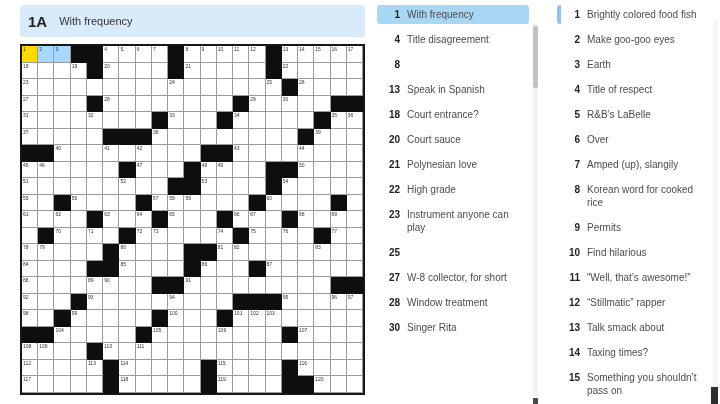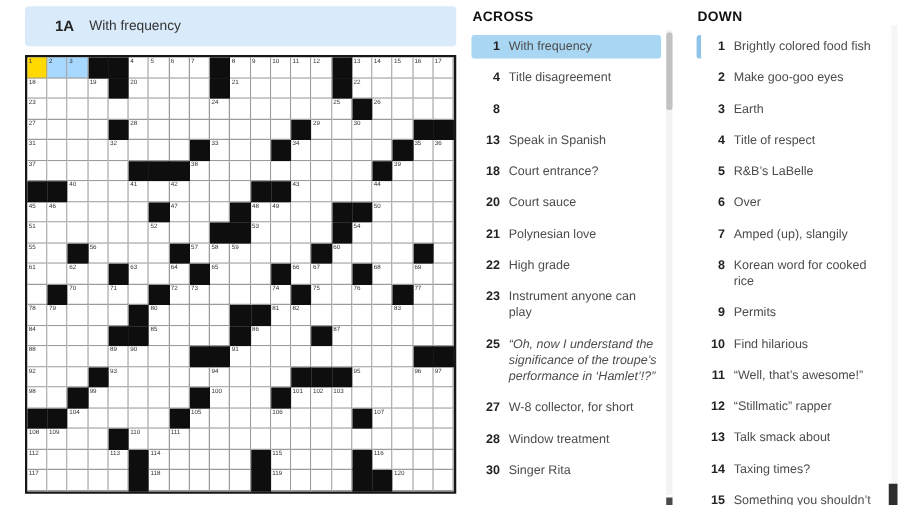--- a/index.html
+++ b/index.html
@@ -5,21 +5,21 @@
   html,body{margin:0;padding:0;}
   body{
     width:720px;height:404px;position:relative;overflow:hidden;
     background:#ffffff;font-family:"Liberation Sans",sans-serif;
   }
   
   .clue-bar{
     position:absolute;left:20px;top:5px;width:345px;height:32px;
     background:#d9eafa;border-radius:3px;display:flex;align-items:center;
   }
-  .clue-bar .ref{font-weight:bold;font-size:12px;color:#222;margin-left:24px;}
+  .clue-bar .ref{font-weight:bold;font-size:15px;color:#222;margin-left:8px;}
   .clue-bar .txt{font-size:11px;color:#333;margin-left:12px;}
 
   
   #grid{
     position:absolute;left:20px;top:44px;width:345px;height:351px;
     border:2px solid #161616;box-sizing:border-box;background:#fff;
     display:grid;grid-template-columns:repeat(21,1fr);grid-template-rows:repeat(21,1fr);
   }
   .cell{position:relative;box-sizing:border-box;border-right:1px solid #9b9b9b;border-bottom:1px solid #9b9b9b;background:#fff;}
   .cell.black{background:#0e0e0e;border-color:#0e0e0e;}
@@ -732,21 +732,20 @@
     <div class="cell black"></div>
     <div class="cell black"></div>
     <div class="cell">
       <span class="num">120</span>
     </div>
     <div class="cell"></div>
     <div class="cell"></div>
   </div>
 
 <div class="panel" id="across-panel">
-  <h3>ACROSS</h3>
   <div id="across-list">
       <div class="clue selected">
         <span class="n">1</span>
         <span class="t">With frequency</span>
       </div>
       <div class="clue">
         <span class="n">4</span>
         <span class="t">Title disagreement</span>
       </div>
       <div class="clue">
@@ -771,39 +770,37 @@
       <div class="clue">
         <span class="n">22</span>
         <span class="t">High grade</span>
       </div>
       <div class="clue">
         <span class="n">23</span>
         <span class="t">Instrument anyone can play</span>
       </div>
       <div class="clue italic">
         <span class="n">25</span>
-        <span class="t">“Oh, now I understand the significance of the troupe’s performance in ‘Hamlet’!?”</span>
       </div>
       <div class="clue">
         <span class="n">27</span>
         <span class="t">W-8 collector, for short</span>
       </div>
       <div class="clue">
         <span class="n">28</span>
         <span class="t">Window treatment</span>
       </div>
       <div class="clue">
         <span class="n">30</span>
         <span class="t">Singer Rita</span>
       </div>
     </div>
 </div>
 
 <div class="panel" id="down-panel">
-  <h3>DOWN</h3>
   <div id="down-list">
       <div class="clue crossing">
         <span class="n">1</span>
         <span class="t">Brightly colored food fish</span>
       </div>
       <div class="clue">
         <span class="n">2</span>
         <span class="t">Make goo-goo eyes</span>
       </div>
       <div class="clue">

